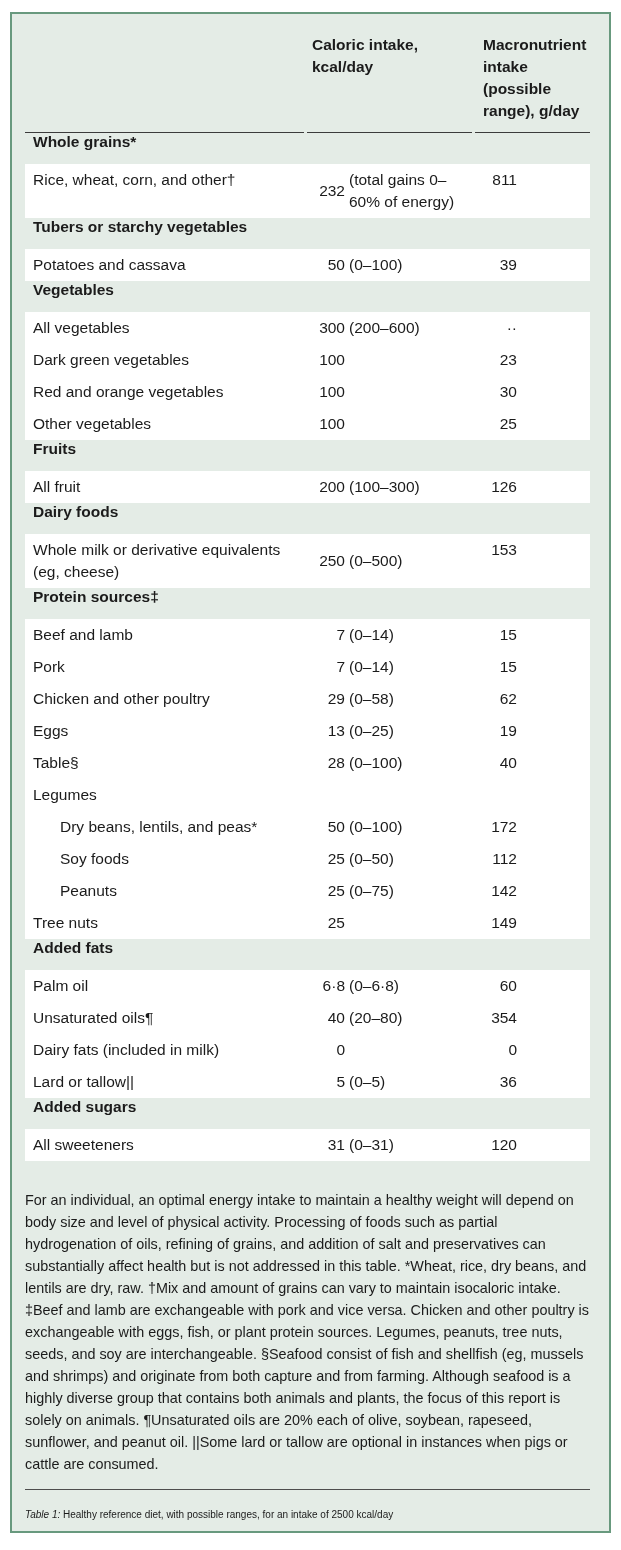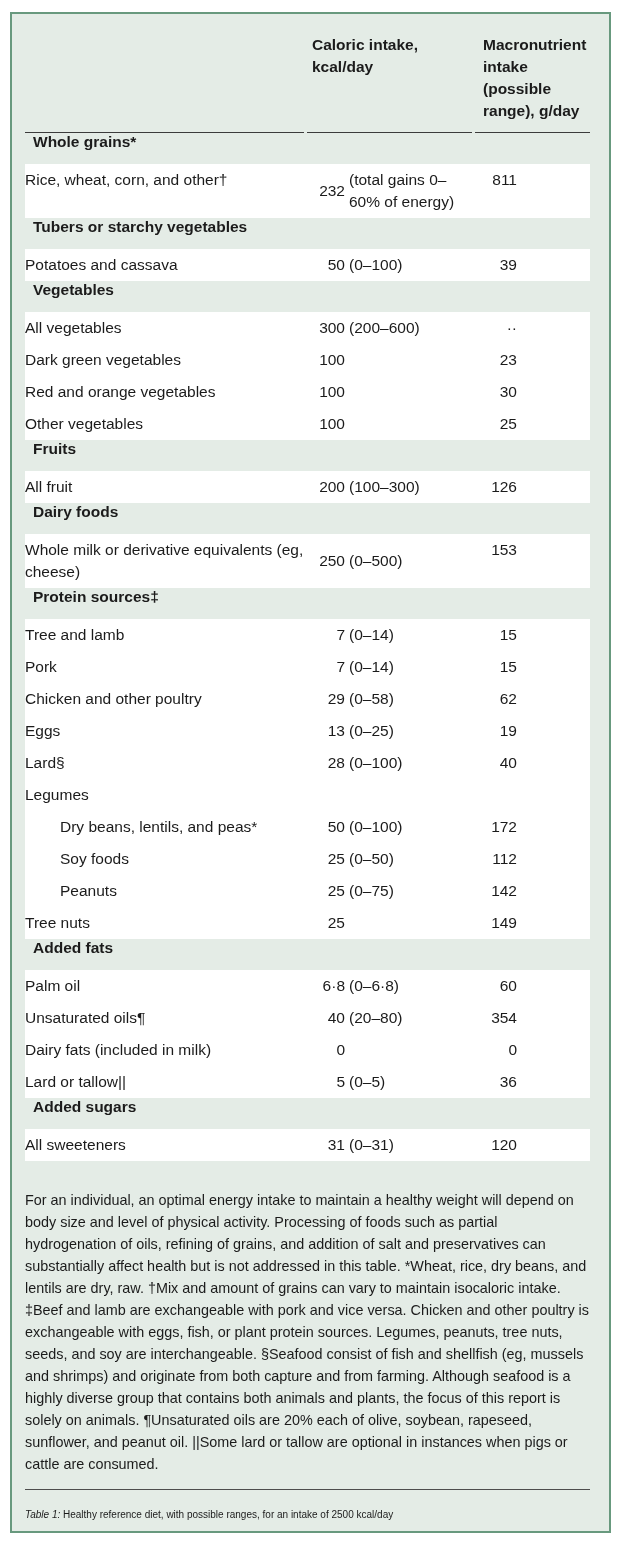--- a/index.html
+++ b/index.html
@@ -37,21 +37,21 @@
   
   .band{height:31px;display:flex;align-items:flex-start;}
   .band-title{font-weight:bold;font-size:15.5px;padding-left:8px;}
 
   
   .block{background:#ffffff;}
   .row{
     display:grid;grid-template-columns:279px 165px 115px;column-gap:3px;
     padding:5px 0;font-size:15.5px;line-height:22px;
   }
-  .c1{}
+  .c1{padding-left:8px;}
   .c1.indent{padding-left:35px;}
   .c2{display:flex;align-items:center;}
   .num{width:38px;text-align:right;flex:none;}
   .range{margin-left:4px;}
   .c3{text-align:right;padding-right:73px;}
 
   
   .footnote{margin-top:28px;font-size:14.4px;line-height:22px;}
   .cap-rule{border-top:1.2px solid #4d4d4d;margin-top:14px;}
   .caption{padding-top:9px;font-size:10px;font-weight:normal;line-height:32px;}
@@ -154,21 +154,21 @@
               <span class="range">(0–500)</span>
             </div>
             <div class="c3">153</div>
           </div>
         </div>
         <div class="band">
           <div class="band-title">Protein sources‡</div>
         </div>
         <div class="block">
           <div class="row">
-            <div class="c1">Tree and lamb</div>
+            <div class="c1">Beef and lamb</div>
             <div class="c2">
               <span class="num">7</span>
               <span class="range">(0–14)</span>
             </div>
             <div class="c3">15</div>
           </div>
           <div class="row">
             <div class="c1">Pork</div>
             <div class="c2">
               <span class="num">7</span>
@@ -186,21 +186,21 @@
           </div>
           <div class="row">
             <div class="c1">Eggs</div>
             <div class="c2">
               <span class="num">13</span>
               <span class="range">(0–25)</span>
             </div>
             <div class="c3">19</div>
           </div>
           <div class="row">
-            <div class="c1">Lard§</div>
+            <div class="c1">Table§</div>
             <div class="c2">
               <span class="num">28</span>
               <span class="range">(0–100)</span>
             </div>
             <div class="c3">40</div>
           </div>
           <div class="row">
             <div class="c1">Legumes</div>
             <div class="c2"></div>
             <div class="c3"></div>

